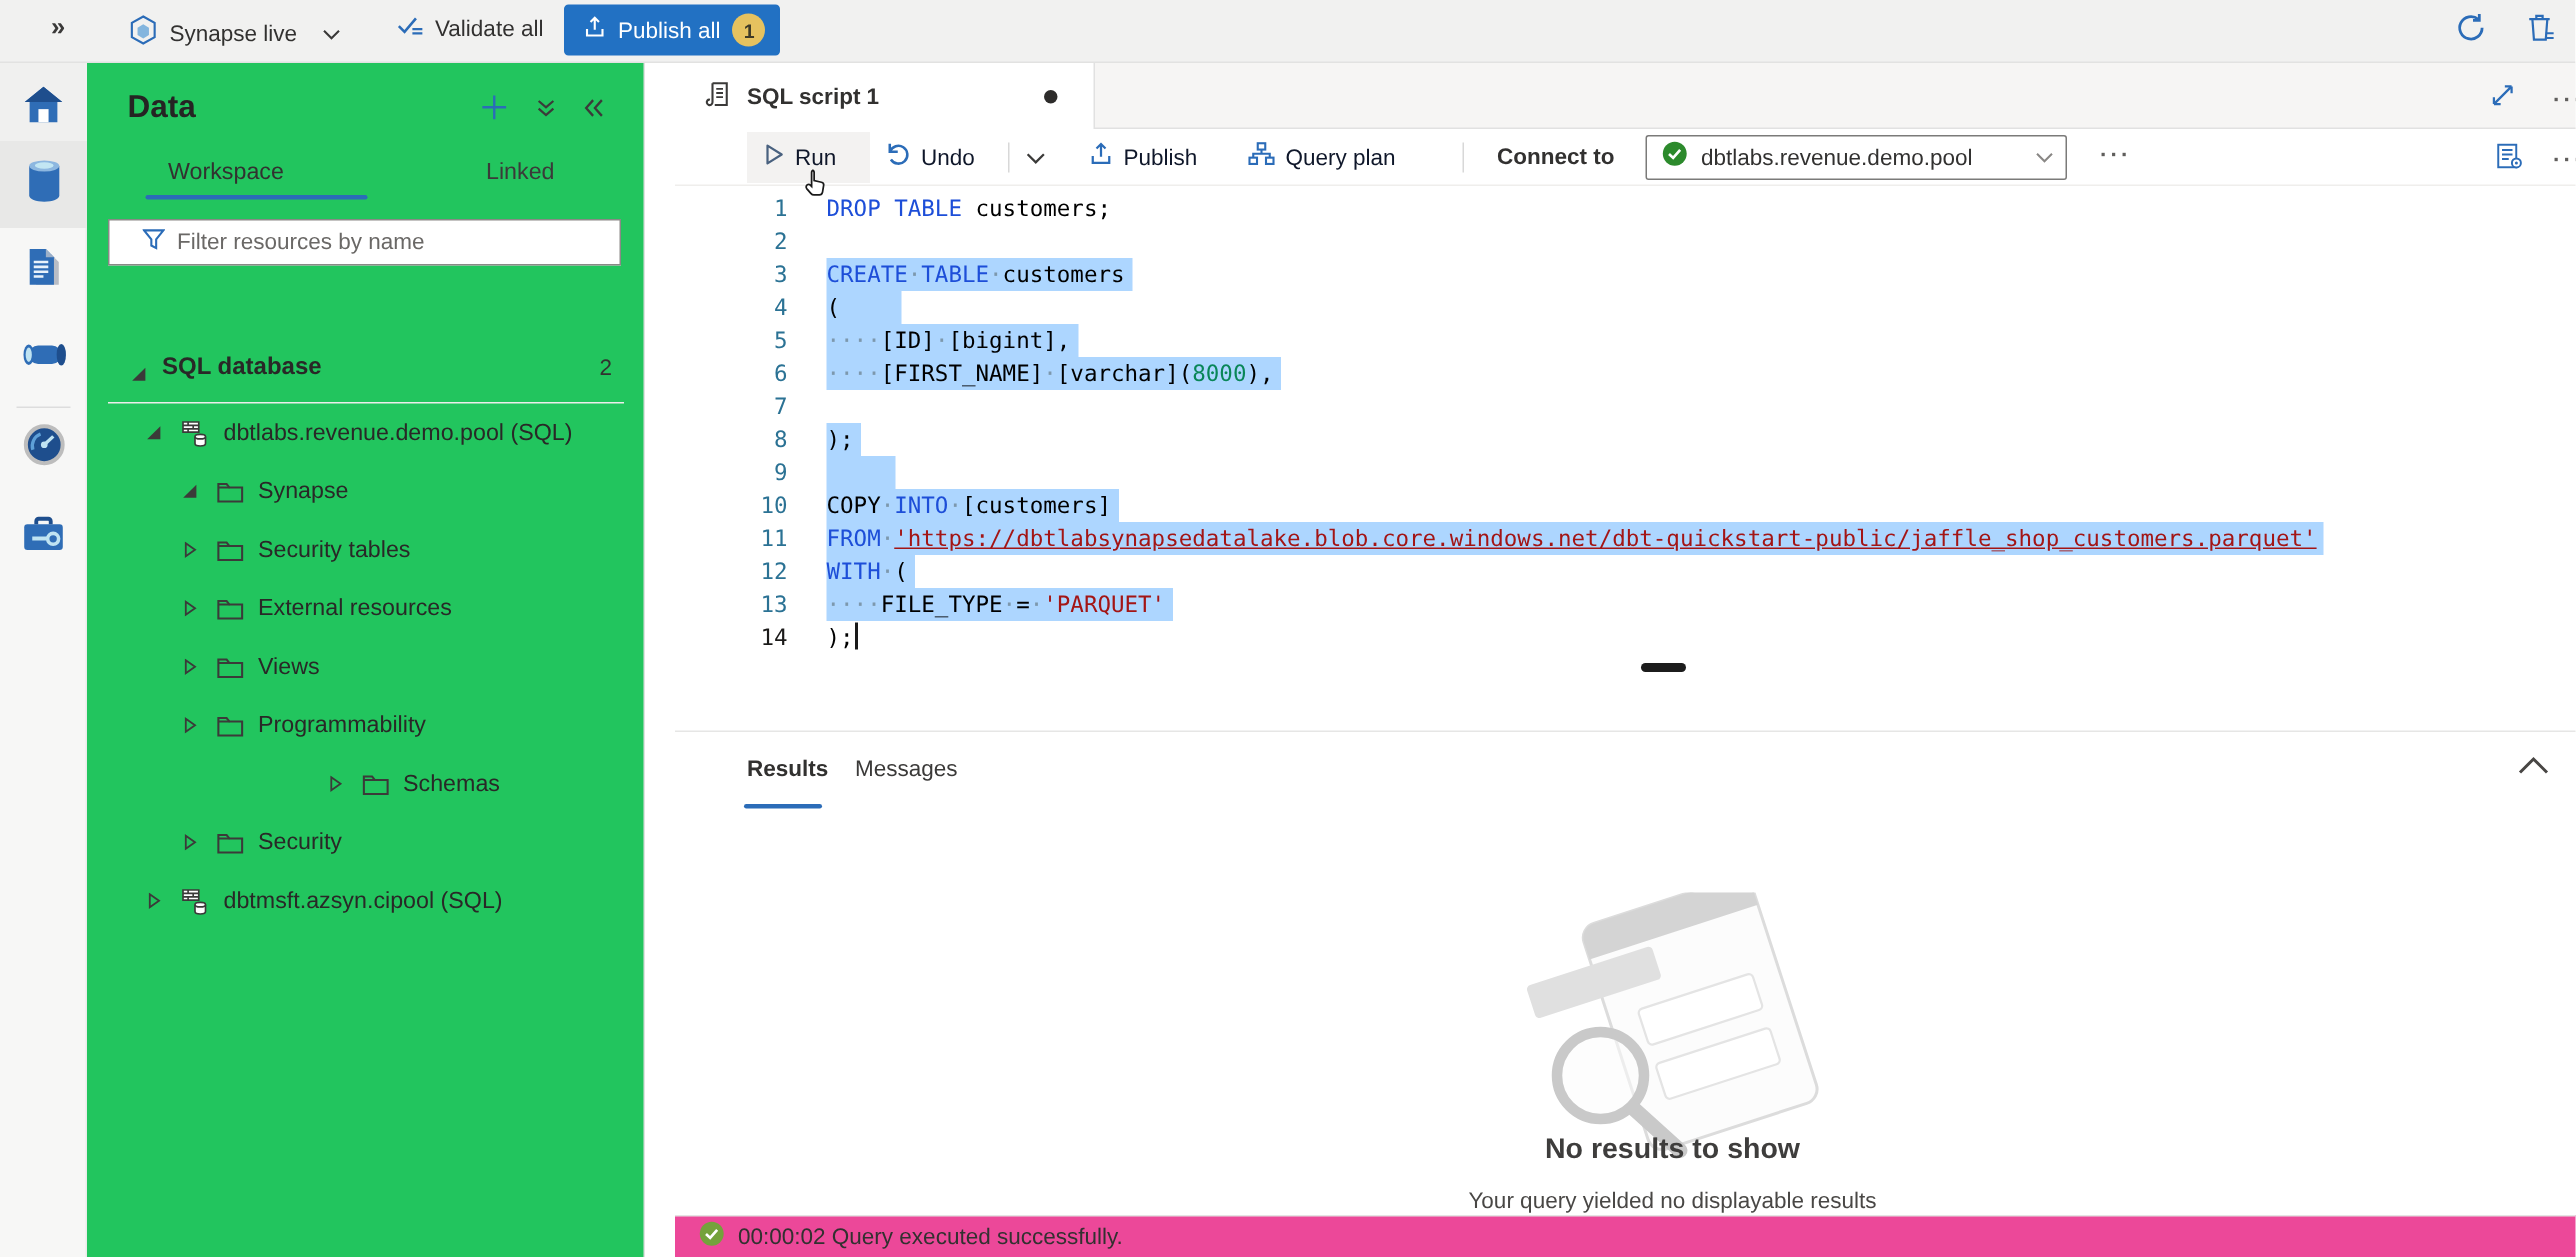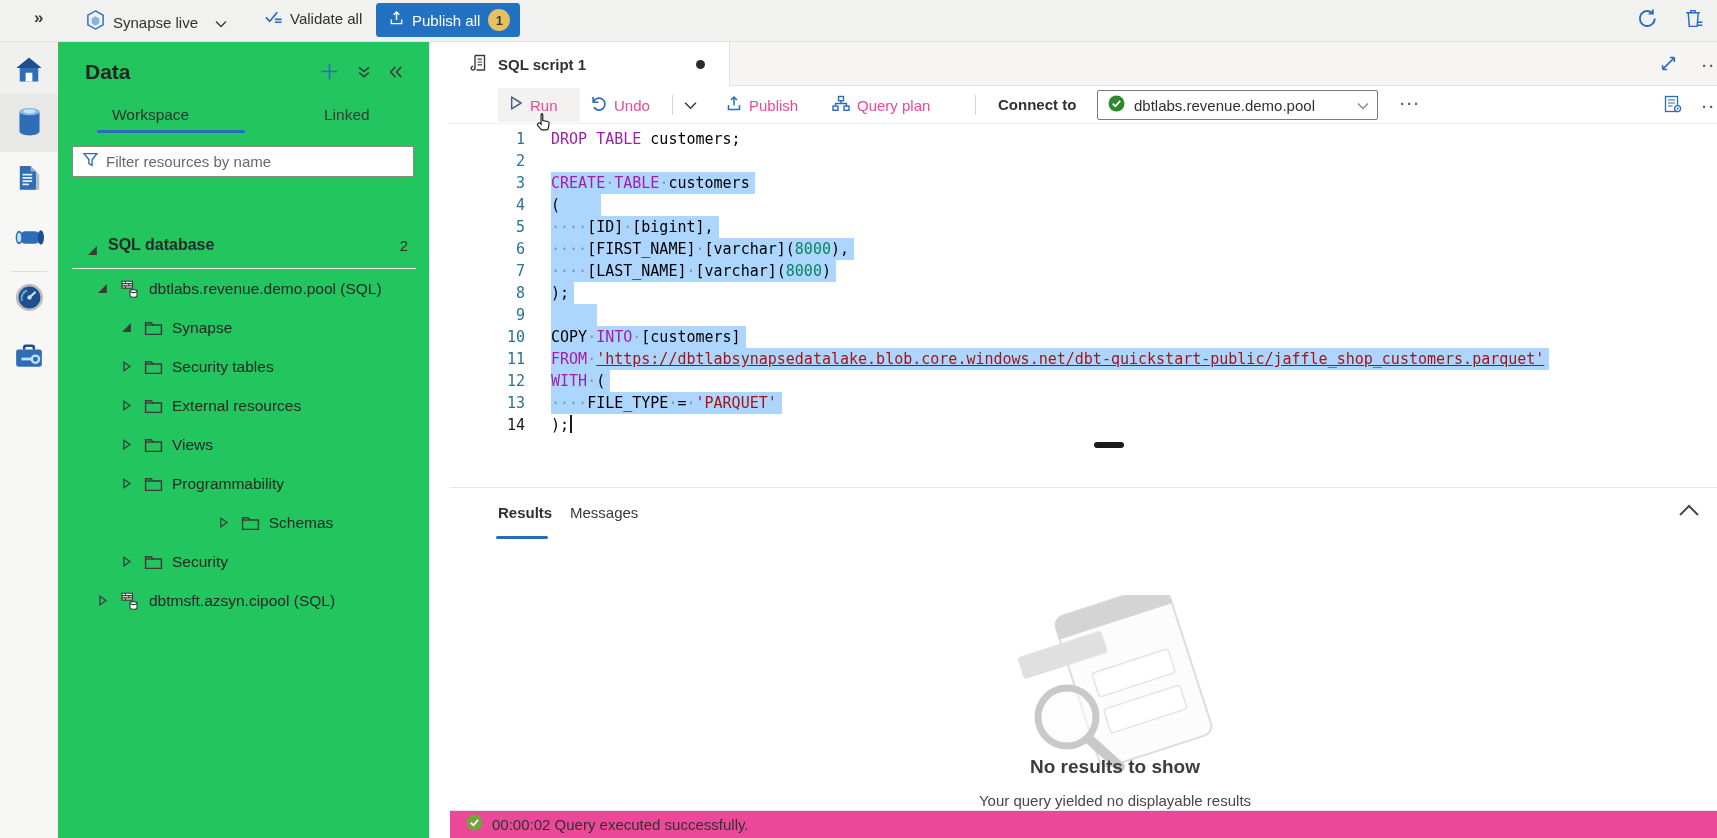--- a/index.html
+++ b/index.html
@@ -37,21 +37,21 @@
   .sidepanel { position:absolute; left:58px; top:42px; width:372px; height:796px;
     background:#22c55e; border-right:1px solid #e1e1e1; }
   .sp-title { position:absolute; left:27px; top:18px; font-size:21px; font-weight:700; color:#252423; }
   .sp-actions { position:absolute; right:26px; top:20px; display:flex; gap:18px; align-items:center; }
   .sp-tabs { position:absolute; left:0; top:58px; width:372px; height:34px; }
   .sp-tab { position:absolute; font-size:15.5px; color:#323130; }
   .sp-tab.ws { left:54px; top:6px; }
   .sp-tab.lk { left:266px; top:6px; color:#3b3a39; }
   .sp-tab-underline { position:absolute; left:39px; top:30px; width:148px; height:3px; background:#2b6cb8; border-radius:2px; }
   .sp-filter { position:absolute; left:14px; top:104px; width:342px; height:31px;
-    border:1px solid #8a8886; background:#fff; display:flex; align-items:center; padding-left:10px; gap:8px; }
+    border:1px solid #8a8886; background:#fff; display:flex; align-items:center; padding-left:22px; gap:8px; }
   .sp-filter input { border:none; outline:none; flex:1; font-size:15px; color:#323130;
     font-family:"Liberation Sans",sans-serif; background:transparent; }
   .sp-filter input::placeholder { color:#6a6866; }
 
   .sql-db-row { position:absolute; left:0; top:188px; width:372px; height:36px; }
   .sql-db-row .arrow { position:absolute; left:29px; top:12px; }
   .sql-db-row .lbl { position:absolute; left:50px; top:6px; font-size:16px; font-weight:700; color:#292827; }
   .sql-db-row .cnt { position:absolute; right:22px; top:7px; font-size:15px; color:#323130; }
   .sp-sep { position:absolute; left:14px; top:226px; width:344px; height:1px; background:#ededec; }
 
@@ -68,21 +68,21 @@
   .doc-tab { position:absolute; left:0; top:0; width:280px; height:44px; background:#fff;
     border-right:1px solid #e1e1e1; display:flex; align-items:center; padding-left:48px; gap:10px; cursor:pointer;}
   .doc-tab .ticn { position:absolute; left:20px; top:12px; }
   .doc-tab .ttl { font-size:15px; font-weight:700; color:#323130; }
   .dirty-dot { position:absolute; left:246px; top:18px; width:9px; height:9px; border-radius:50%; background:#2d2c2b; }
   .strip-icons { position:absolute; right:14px; top:14px; display:flex; gap:26px; align-items:center; }
 
   .toolbar { position:absolute; left:0; top:44px; width:1287px; height:38px; background:#fff;
     border-bottom:1px solid #efeeec; }
   .titem { position:absolute; top:0; height:38px; display:flex; align-items:center; gap:7px; cursor:pointer; }
-  .titem .lbl { font-size:15px; color:#ec4899; }
+  .titem .lbl { font-size:15px; color:#0f172a; }
   .run-hover { position:absolute; left:48px; top:2px; width:82px; height:34px; background:#f3f2f1; }
   .tsep { position:absolute; top:9px; width:1px; height:20px; background:#d8d8d8; }
   .connect-lbl { position:absolute; left:548px; top:10px; font-size:15px; font-weight:700; color:#323130; }
   .pool-dd { position:absolute; left:647px; top:4px; width:281px; height:30px; border:1px solid #7b7a79;
     border-radius:2px; background:#fff; display:flex; align-items:center; padding:0 8px 0 10px; gap:9px; cursor:pointer; }
   .pool-dd .lbl { font-size:15px; color:#323130; flex:1; white-space:nowrap; }
   .dots { font-size:15px; color:#605e5c; letter-spacing:2px; font-weight:bold; cursor:pointer; }
   .tb2-right { position:absolute; right:14px; top:9px; display:flex; gap:20px; align-items:center; }
   .hand-cursor { position:absolute; left:86px; top:26px; z-index:5; }
 
@@ -91,21 +91,21 @@
   .editor-inner { position:absolute; left:0; top:4px; }
   .cl { display:flex; height:22px; line-height:22px; white-space:pre;
     font-family:"DejaVu Sans Mono", monospace; font-size:15px; }
   .ln { width:75px; text-align:right; color:#2b7294; flex:none;
     font-family:"DejaVu Sans Mono", monospace; font-size:15px; }
   .ln.act { color:#1b1a19; }
   .ct { margin-left:26px; }
   .sw { display:inline-block; height:22px; }
   .sw.sel { background:#add6ff; padding-right:5px; }
   .sw.empty { min-width:46px; }
-  .tk-k { color:#a21caf; } .tk-p { color:#000; }
+  .tk-k { color:#1d4ed8; } .tk-p { color:#000; }
   .tk-s { color:#a31515; } .tk-u { text-decoration:underline; }
   .tk-n { color:#098658; } .tk-w { color:#7d98ad; }
   .caret { display:inline-block; width:2px; height:18px; background:#1a1a1a; vertical-align:-3px; margin-left:1px; }
   .ed-rightline { position:absolute; right:15px; top:82px; width:1px; height:363px; background:#ececeb; }
   .ed-scrolldash { position:absolute; right:1px; top:405px; width:15px; height:6px; background:#4f4f4f; border-radius:2px; }
 
   
   .sash { position:absolute; left:644px; top:400px; width:30px; height:6px; background:#1c1c1c; border-radius:3px; cursor:row-resize; }
   .results-top { position:absolute; left:0; top:445px; width:1287px; height:53px; background:#fff; border-top:1px solid #e6e6e5; }
   .rtab { position:absolute; top:16px; font-size:15px; color:#3b3a39; cursor:pointer; }
@@ -545,21 +545,21 @@
     </div>
 
     <div class="editor">
       <div class="editor-inner">
           <div class="cl"><span class="ln">1</span><span class="ct"><span class="sw"><span class="tk-k">DROP</span><span class="tk-p"> </span><span class="tk-k">TABLE</span><span class="tk-p"> customers;</span></span></span></div>
           <div class="cl"><span class="ln">2</span><span class="ct"><span class="sw"></span></span></div>
           <div class="cl"><span class="ln">3</span><span class="ct"><span class="sw sel"><span class="tk-k">CREATE</span><span class="tk-w">·</span><span class="tk-k">TABLE</span><span class="tk-w">·</span><span class="tk-p">customers</span></span></span></div>
           <div class="cl"><span class="ln">4</span><span class="ct"><span class="sw sel"><span class="tk-p">(</span><span class="tk-p">    </span></span></span></div>
           <div class="cl"><span class="ln">5</span><span class="ct"><span class="sw sel"><span class="tk-w">····</span><span class="tk-p">[ID]</span><span class="tk-w">·</span><span class="tk-p">[bigint],</span></span></span></div>
           <div class="cl"><span class="ln">6</span><span class="ct"><span class="sw sel"><span class="tk-w">····</span><span class="tk-p">[FIRST_NAME]</span><span class="tk-w">·</span><span class="tk-p">[varchar](</span><span class="tk-n">8000</span><span class="tk-p">),</span></span></span></div>
-          <div class="cl"><span class="ln">7</span><span class="ct"><span class="sw sel"><span class="tk-w">····</span><span class="tk-p">[LAST_NAME]</span><span class="tk-w">·</span><span class="tk-p">[varchar](</span><span class="tk-n">8000</span><span class="tk-p">)</span></span></span></div>
+          <div class="cl"><span class="ln">7</span></div>
           <div class="cl"><span class="ln">8</span><span class="ct"><span class="sw sel"><span class="tk-p">);</span></span></span></div>
           <div class="cl"><span class="ln">9</span><span class="ct"><span class="sw sel empty"></span></span></div>
           <div class="cl"><span class="ln">10</span><span class="ct"><span class="sw sel"><span class="tk-p">COPY</span><span class="tk-w">·</span><span class="tk-k">INTO</span><span class="tk-w">·</span><span class="tk-p">[customers]</span></span></span></div>
           <div class="cl"><span class="ln">11</span><span class="ct"><span class="sw sel"><span class="tk-k">FROM</span><span class="tk-w">·</span><span class="tk-s tk-u">'https://dbtlabsynapsedatalake.blob.core.windows.net/dbt-quickstart-public/jaffle_shop_customers.parquet'</span></span></span></div>
           <div class="cl"><span class="ln">12</span><span class="ct"><span class="sw sel"><span class="tk-k">WITH</span><span class="tk-w">·</span><span class="tk-p">(</span></span></span></div>
           <div class="cl"><span class="ln">13</span><span class="ct"><span class="sw sel"><span class="tk-w">····</span><span class="tk-p">FILE_TYPE</span><span class="tk-w">·</span><span class="tk-p">=</span><span class="tk-w">·</span><span class="tk-s">'PARQUET'</span></span></span></div>
           <div class="cl"><span class="ln act">14</span><span class="ct"><span class="sw"><span class="tk-p">);</span></span><span class="caret"></span></span></div>
         </div>
     </div>
     <div class="ed-rightline"></div>

